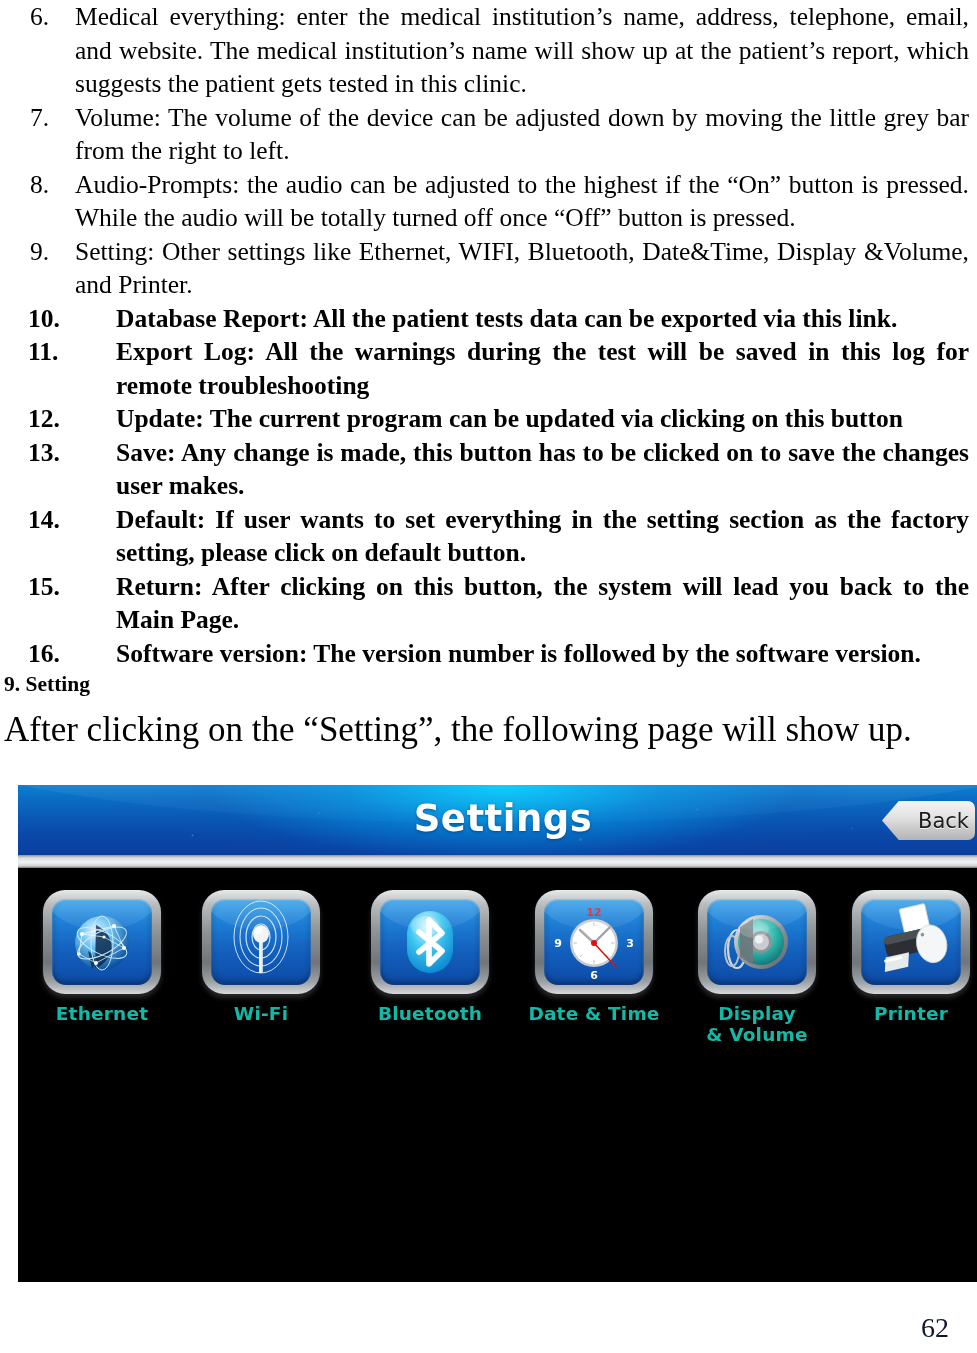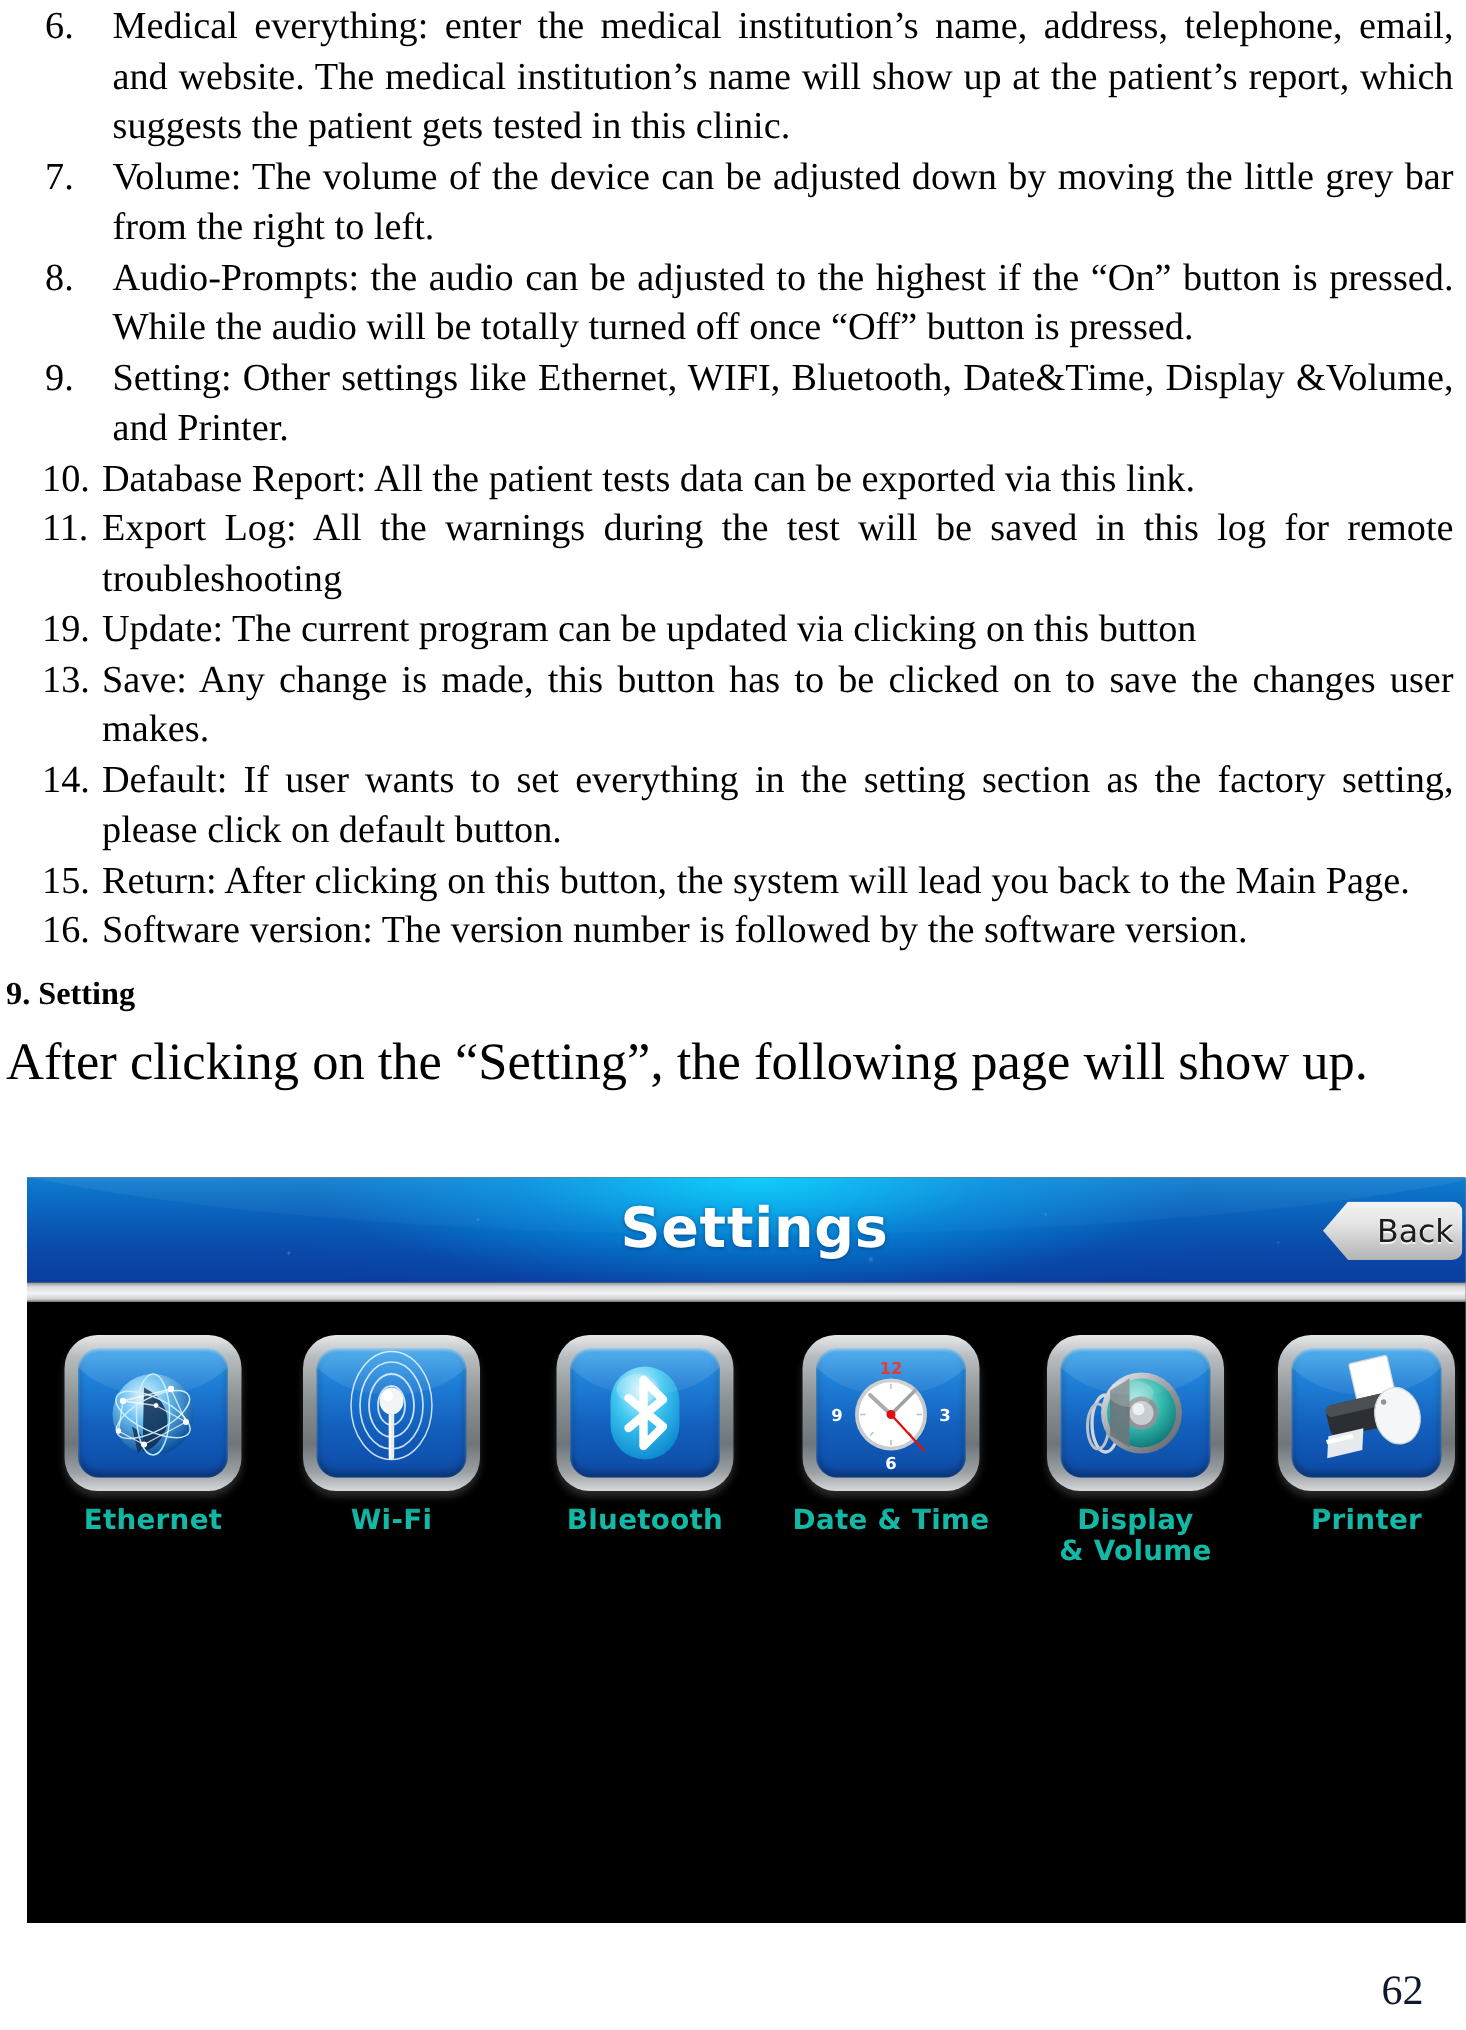--- a/index.html
+++ b/index.html
@@ -40,38 +40,38 @@
   }
   ol.numbered > li .num {
     position: absolute;
     left: 30px;
     top: 0;
     width: 45px;
     text-align: left;
     white-space: pre;
   }
   ol.numbered > li.wide-num {
-    padding-left: 68px;
+    padding-left: 116px;
+    font-weight: bold;
   }
   ol.numbered > li.wide-num .num {
     left: 28px;
   }
   li .li-text {
     display: block;
   }
   
   li.just .li-text {
     text-align: justify;
     text-align-last: left;
   }
 
   .section-head {
     font-size: 21.5px;
     font-weight: bold;
-    margin-top: 11px;
     margin-left: 4px;
     line-height: 28px;
   }
   .intro-para {
     font-size: 35px;
     line-height: 34px;
     margin-top: 15px;
     margin-left: 4px;
   }
 
@@ -278,21 +278,21 @@
     </li>
     <li class="wide-num">
       <span class="num">10.</span>
       <span class="li-text">Database Report:  All the patient tests data can be exported via this link.</span>
     </li>
     <li class="wide-num just">
       <span class="num">11.</span>
       <span class="li-text">Export Log: All the warnings during the test will be saved in this log for remote troubleshooting</span>
     </li>
     <li class="wide-num">
-      <span class="num">19.</span>
+      <span class="num">12.</span>
       <span class="li-text">Update: The current program can be updated via clicking on this button</span>
     </li>
     <li class="wide-num just">
       <span class="num">13.</span>
       <span class="li-text">Save: Any change is made, this button has to be clicked on to save the changes user makes.</span>
     </li>
     <li class="wide-num just">
       <span class="num">14.</span>
       <span class="li-text">Default: If user wants to set everything in the setting section as the factory setting, please click on default button.</span>
     </li>

